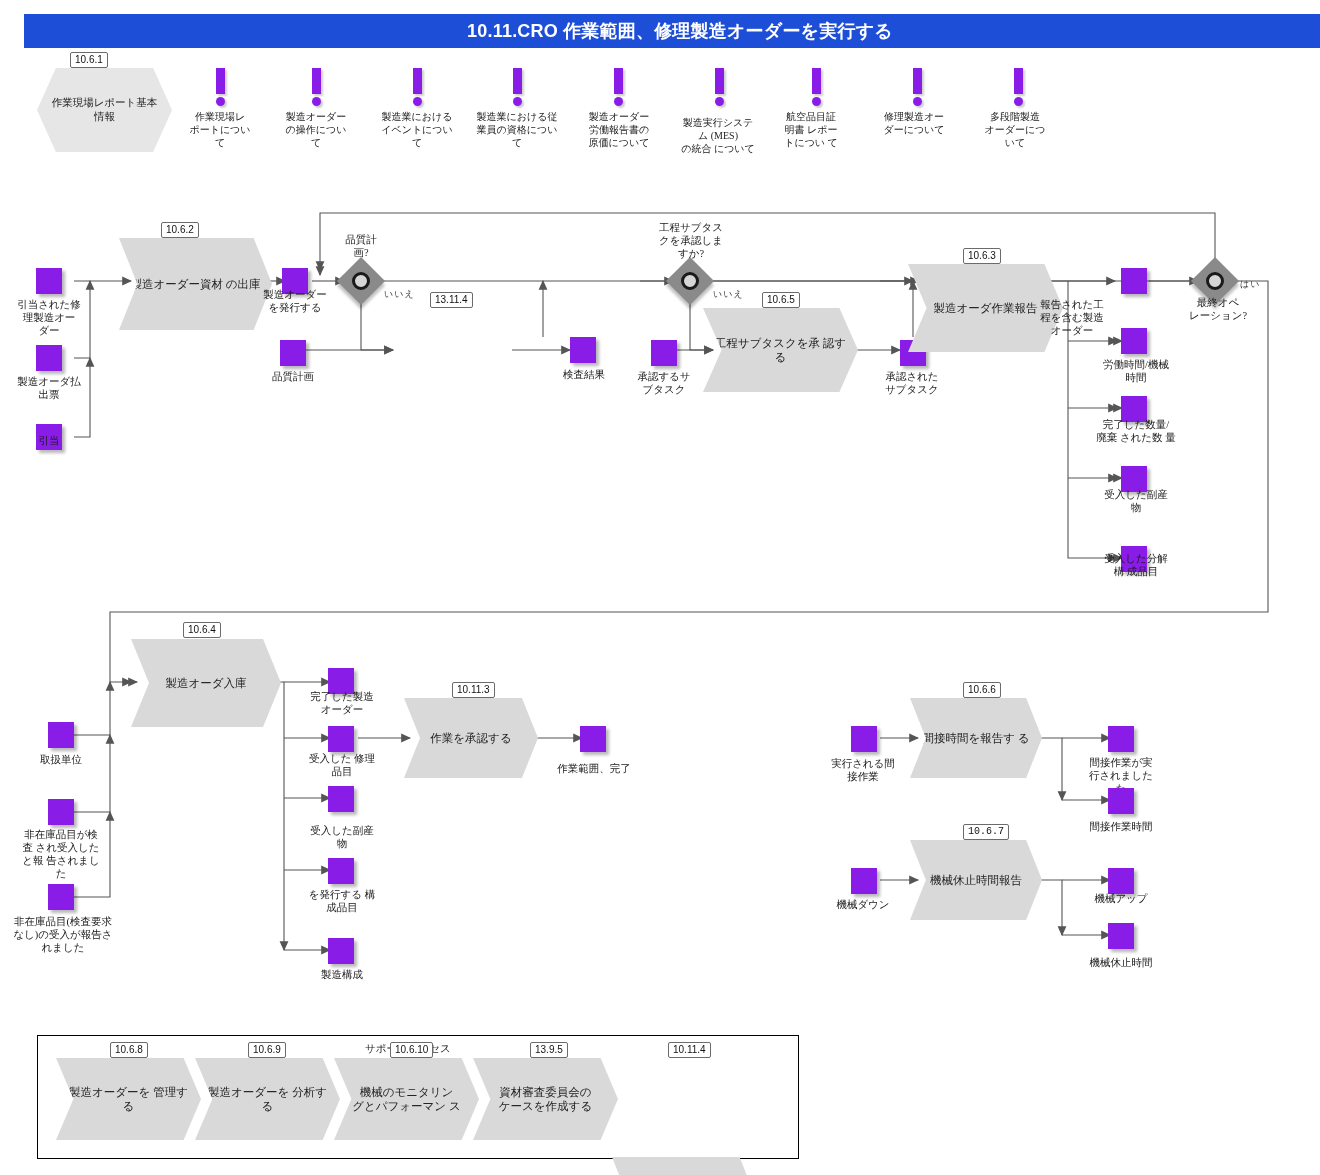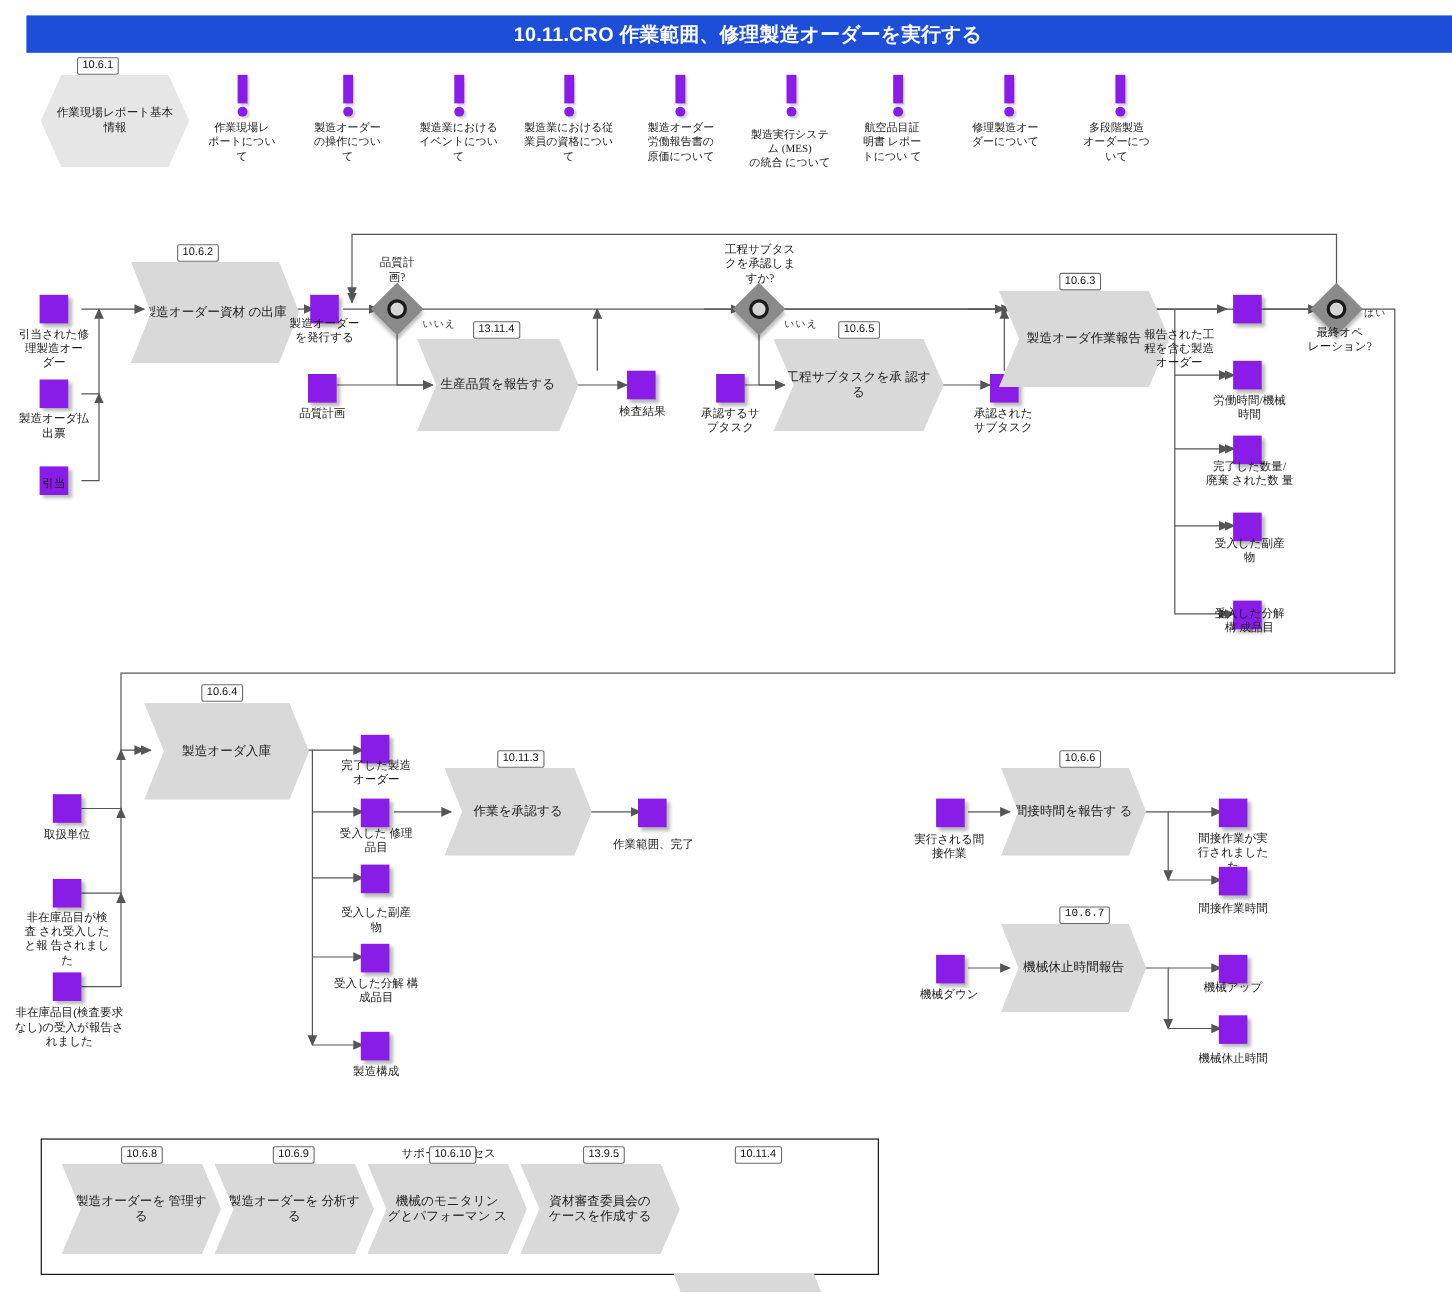--- a/index.html
+++ b/index.html
@@ -256,23 +256,20 @@
       <div class="ring"></div>
     </div>
   <div class="dia-lbl" style="left:327px;top:233px;width:68px;white-space:pre-line">品質計
 画?</div>
   <div class="edge-lbl" style="left:384px;top:288px;">いいえ</div>
 
   <div class="datasq" style="left:280px;top:340px;"></div>
   <div class="datalbl" style="left:255px;top:370px;width:76px;">品質計画</div>
 
   <div class="badge" style="left:430px;top:292px;">13.11.4</div>
-  <div class="chev" style="left:379px;top:308px;width:147px;height:84px;">
-    <span>生産品質を報告する</span>
-  </div>
 
   <div class="datasq" style="left:570px;top:337px;"></div>
   <div class="datalbl" style="left:546px;top:368px;width:76px;">検査結果</div>
 
   <div class="dia" style="left:673px;top:264px;">
       <div class="d"></div>
       <div class="ring"></div>
     </div>
   <div class="dia-lbl" style="left:648px;top:221px;width:86px;white-space:pre-line">工程サブタス
 クを承認しま
@@ -351,21 +348,21 @@
 
   <div class="datasq" style="left:328px;top:726px;"></div>
   <div class="datalbl" style="left:298px;top:752px;width:88px;white-space:pre-line">受入した 修理
 品目</div>
 
   <div class="datasq" style="left:328px;top:786px;"></div>
   <div class="datalbl" style="left:298px;top:824px;width:88px;white-space:pre-line">受入した副産
 物</div>
 
   <div class="datasq" style="left:328px;top:858px;"></div>
-  <div class="datalbl" style="left:292px;top:888px;width:100px;white-space:pre-line">受入した分解 構
+  <div class="datalbl" style="left:292px;top:888px;width:100px;white-space:pre-line">を発行する 構
 成品目</div>
 
   <div class="datasq" style="left:328px;top:938px;"></div>
   <div class="datalbl" style="left:298px;top:968px;width:88px;">製造構成</div>
 
   <div class="badge" style="left:452px;top:682px;">10.11.3</div>
   <div class="chev" style="left:404px;top:698px;width:134px;height:80px;">
     <span>作業を承認する</span>
   </div>
 

